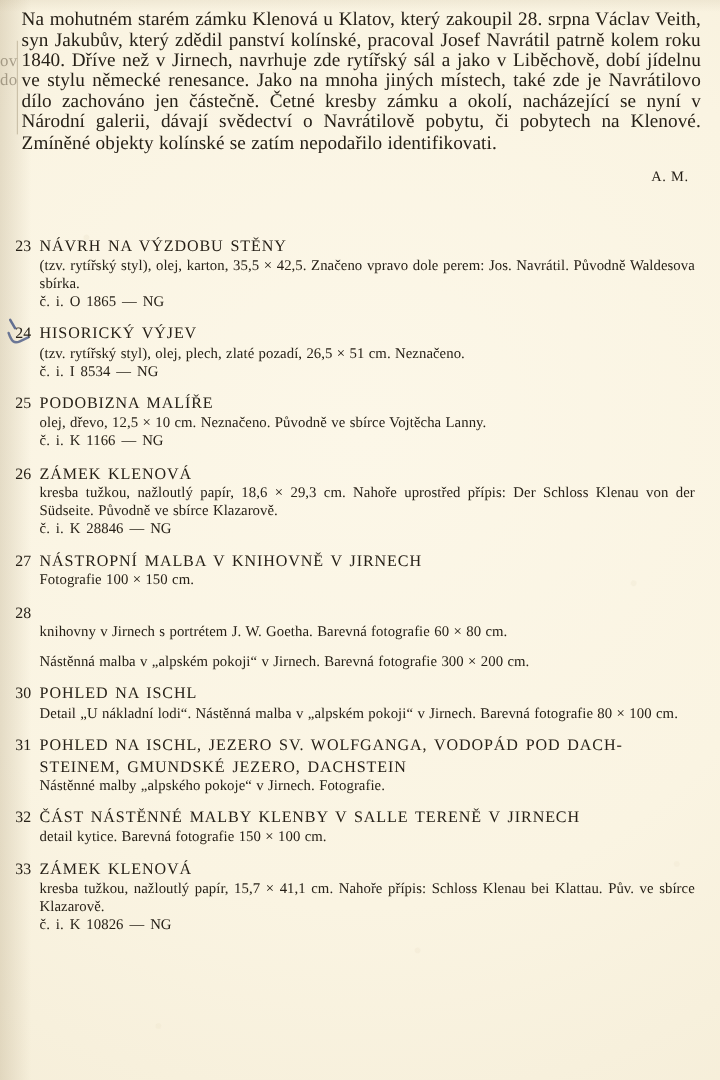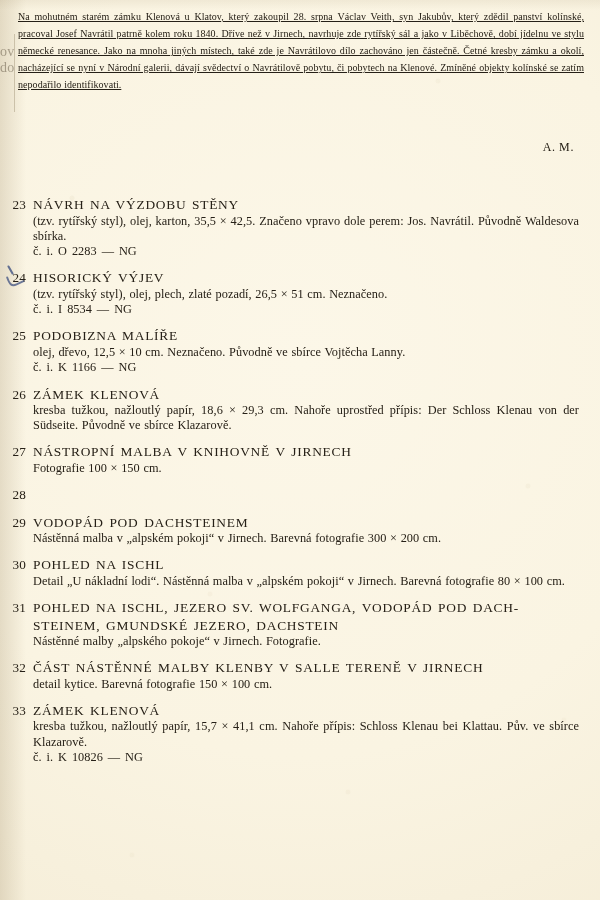--- a/index.html
+++ b/index.html
@@ -77,27 +77,26 @@
     position: absolute;
     left: 0; top: 0;
     width: 600px;
   }
 
   .intro {
     position: absolute;
     left: 18px;
     top: 8px;
     width: 566px;
-    font-size: 10px;
+    font-size: 16px;
     line-height: 17.1px;
     text-align: justify;
     text-align-last: left;
     letter-spacing: .05px;
     word-spacing: .4px;
-    text-decoration: underline;
   }
   .intro p { margin: 0; }
 
   .signature {
     position: absolute;
     right: 26px;
     top: 140px;
     font-size: 12px;
     letter-spacing: .6px;
   }
@@ -183,21 +182,21 @@
 
     <div class="signature">A. M.</div>
 
     <div id="catalog">
         <div class="entry">
           <div class="entry-head">
             <div class="entry-num">23</div>
             <div class="entry-title">NÁVRH NA VÝZDOBU STĚNY</div>
           </div>
           <div class="entry-body">(tzv. rytířský styl), olej, karton, 35,5 × 42,5. Značeno vpravo dole perem: Jos. Navrátil. Původně Waldesova sbírka.</div>
-          <div class="entry-inv">č. i. O 2283 — NG</div>
+          <div class="entry-inv">č. i. O 1865 — NG</div>
         </div>
         <div class="entry">
           <svg class="checkmark" viewBox="0 0 26 30">
             <path d="M6.5 1.5 L10.5 8.5" stroke="#4a5a86" stroke-width="2.1" stroke-linecap="round" fill="none" opacity="0.85"></path>
             <path d="M5.2 12.5 C7.6 19.4 9.6 21.6 14.6 19.4 L21.5 16.2" stroke="#4a5a86" stroke-width="2.0" stroke-linecap="round" fill="none" opacity="0.8"></path>
           </svg>
           <div class="entry-head">
             <div class="entry-num">24</div>
             <div class="entry-title">HISORICKÝ VÝJEV</div>
           </div>
@@ -211,38 +210,36 @@
           </div>
           <div class="entry-body">olej, dřevo, 12,5 × 10 cm. Neznačeno. Původně ve sbírce Vojtěcha Lanny.</div>
           <div class="entry-inv">č. i. K 1166 — NG</div>
         </div>
         <div class="entry">
           <div class="entry-head">
             <div class="entry-num">26</div>
             <div class="entry-title">ZÁMEK KLENOVÁ</div>
           </div>
           <div class="entry-body">kresba tužkou, nažloutlý papír, 18,6 × 29,3 cm. Nahoře uprostřed přípis: Der Schloss Klenau von der Südseite. Původně ve sbírce Klazarově.</div>
+          <div class="entry-inv">č. i. K 28846 — NG</div>
         </div>
         <div class="entry">
           <div class="entry-head">
             <div class="entry-num">27</div>
             <div class="entry-title">NÁSTROPNÍ MALBA V KNIHOVNĚ V JIRNECH</div>
           </div>
           <div class="entry-body">Fotografie 100 × 150 cm.</div>
         </div>
         <div class="entry">
           <div class="entry-head">
             <div class="entry-num">28</div>
           </div>
-        </div>
-        <div class="entry">
-          <div class="entry-head">
-            <div class="entry-num">29</div>
-            <div class="entry-title">VODOPÁD POD DACHSTEINEM</div>
-          </div>
+          <div class="entry-body">knihovny v Jirnech s portrétem J. W. Goetha. Barevná fotografie 60 × 80 cm.</div>
+        </div>
+        <div class="entry">
           <div class="entry-body">Nástěnná malba v „alpském pokoji“ v Jirnech. Barevná fotografie 300 × 200 cm.</div>
         </div>
         <div class="entry">
           <div class="entry-head">
             <div class="entry-num">30</div>
             <div class="entry-title">POHLED NA ISCHL</div>
           </div>
           <div class="entry-body">Detail „U nákladní lodi“. Nástěnná malba v „alpském pokoji“ v Jirnech. Barevná fotografie 80 × 100 cm.</div>
         </div>
         <div class="entry">

